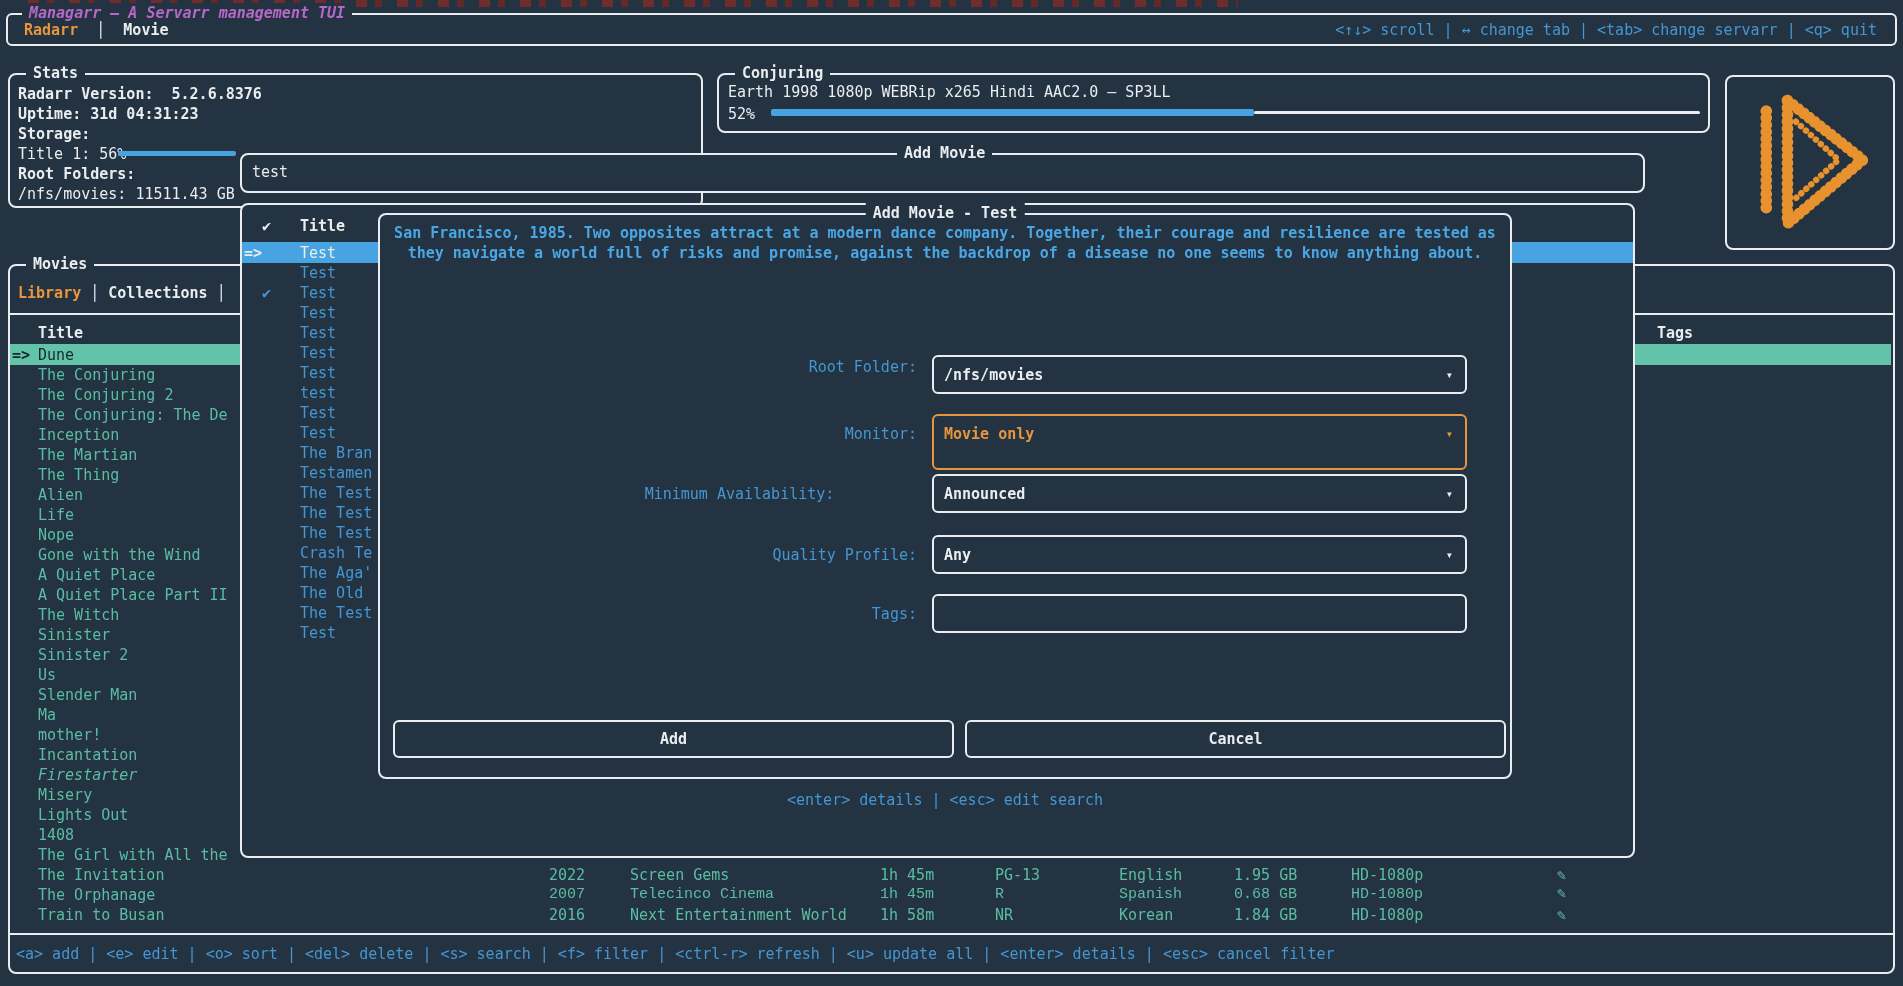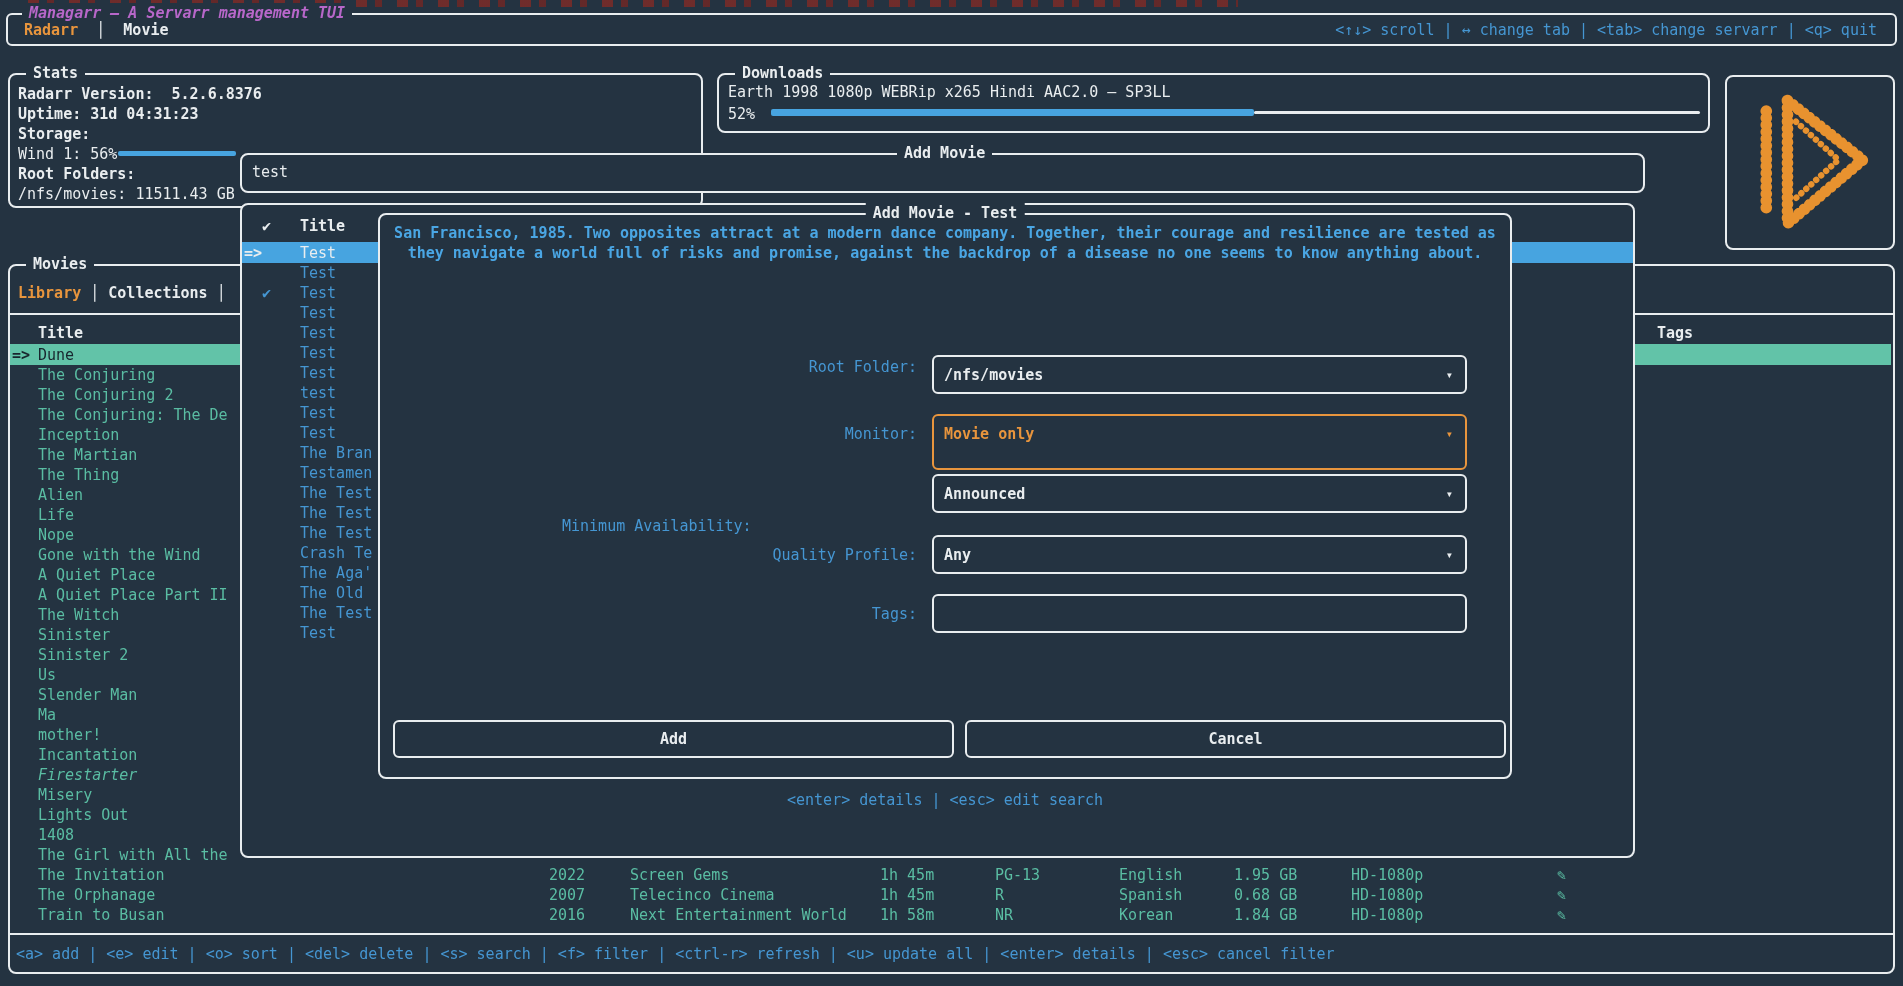--- a/index.html
+++ b/index.html
@@ -80,21 +80,21 @@
       <div style="position:absolute;left:0;top:865px;width:1903px;height:20px;">
         <div class="line teal" style="left: 549px; top: 0px;">2022</div>
         <div class="line teal" style="left: 630px; top: 0px;">Screen Gems</div>
         <div class="line teal" style="left: 880px; top: 0px;">1h 45m</div>
         <div class="line teal" style="left: 995px; top: 0px;">PG-13</div>
         <div class="line teal" style="left: 1119px; top: 0px;">English</div>
         <div class="line teal" style="left: 1234px; top: 0px;">1.95 GB</div>
         <div class="line teal" style="left: 1351px; top: 0px;">HD-1080p</div>
         <div class="line teal" style="left: 1557px; top: 0px;">✎</div>
       </div>
-      <div style="position:absolute;left:0;top:885px;width:1733px;height:20px;">
+      <div style="position:absolute;left:0;top:885px;width:1733px;height:20px;font-family:Liberation Mono, monospace;">
         <div class="line teal" style="left: 549px; top: 0px;">2007</div>
         <div class="line teal" style="left: 630px; top: 0px;">Telecinco Cinema</div>
         <div class="line teal" style="left: 880px; top: 0px;">1h 45m</div>
         <div class="line teal" style="left: 995px; top: 0px;">R</div>
         <div class="line teal" style="left: 1119px; top: 0px;">Spanish</div>
         <div class="line teal" style="left: 1234px; top: 0px;">0.68 GB</div>
         <div class="line teal" style="left: 1351px; top: 0px;">HD-1080p</div>
         <div class="line teal" style="left: 1557px; top: 0px;">✎</div>
       </div>
       <div style="position:absolute;left:0;top:905px;width:1903px;height:20px;">
@@ -109,28 +109,28 @@
       </div>
       <div class="line blue" style="left:16px;top:944px;">&lt;a&gt; add | &lt;e&gt; edit | &lt;o&gt; sort | &lt;del&gt; delete | &lt;s&gt; search | &lt;f&gt; filter | &lt;ctrl-r&gt; refresh | &lt;u&gt; update all | &lt;enter&gt; details | &lt;esc&gt; cancel filter</div>
       <div style="position:absolute;left:1653px;top:344px;width:238px;height:21px;background:var(--teal-bg);"></div>
     </div>
 
   <div class="panel" style="left:8px;top:73px;width:695px;height:135px;">
     <span class="ptitle white" style="left:16px;">Stats</span>
     <div class="line bold" style="left:8px;top:9px;"><span>Radarr Version:</span>  <span>5.2.6.8376</span></div>
     <div class="line bold" style="left:8px;top:29px;"><span>Uptime:</span> <span>31d 04:31:23</span></div>
     <div class="line bold" style="left:8px;top:49px;">Storage:</div>
-    <div class="line" style="left:8px;top:69px;"><span>Wind 1:</span> <span>56%</span></div>
+    <div class="line" style="left:8px;top:69px;"><span>Title 1:</span> <span>56%</span></div>
     <div class="gauge" id="disk-gauge" style="left: 108px; top: 76px; height: 5px; background: var(--blue-bg); width: 118px;"></div>
     <div class="line bold" style="left:8px;top:89px;">Root Folders:</div>
     <div class="line" style="left:8px;top:109px;">/nfs/movies: 11511.43 GB</div>
   </div>
 
   <div class="panel" style="left:717px;top:73px;width:993px;height:60px;">
-    <span class="ptitle white" style="left:16px;">Downloads</span>
+    <span class="ptitle white" style="left:16px;">Conjuring</span>
     <div class="line" style="left:9px;top:7px;">Earth 1998 1080p WEBRip x265 Hindi AAC2.0 – SP3LL</div>
     <div class="line" style="left:9px;top:29px;">52%</div>
     <div class="gauge" id="dl-gauge-fill" style="left: 52px; top: 34px; height: 7px; background: var(--blue-bg); width: 483px;"></div>
     <div class="gauge" id="dl-gauge-rest" style="top: 36px; height: 3px; background: var(--border); left: 535px; width: 446px;"></div>
   </div>
 
   <div class="panel" style="left:1725px;top:75px;width:170px;height:175px;">
     <svg width="118" height="140" viewBox="0 0 110 132" style="position:absolute;left:28px;top:15px;">
       <g stroke="#e8922f" fill="none" stroke-linecap="round">
         <line x1="10" y1="18" x2="10" y2="114" stroke-width="11" stroke-dasharray="0.1 6.4"></line>
@@ -183,21 +183,21 @@
         <div class="line blue" style="left:182px;top:142px;width:355px;text-align:right;">Root Folder:</div>
         <div class="inputbox" style="left:552px;top:140px;width:535px;height:39px;">
           <div class="line bold white" style="left:10px;top:8px;">/nfs/movies</div>
           <div class="line white" style="right:12px;top:8px;font-size:12px;">▾</div>
         </div>
         <div class="line blue" style="left:182px;top:209px;width:355px;text-align:right;">Monitor:</div>
         <div class="inputbox focused" style="left:552px;top:199px;width:535px;height:56px;">
           <div class="line bold orange" style="left:10px;top:8px;">Movie only</div>
           <div class="line orange" style="right:12px;top:8px;font-size:12px;">▾</div>
         </div>
-        <div class="line blue" style="left:182px;top:269px;width:355px;text-align:left;margin-top:32px;">Minimum Availability:</div>
+        <div class="line blue" style="left:182px;top:269px;width:355px;text-align:center;">Minimum Availability:</div>
         <div class="inputbox" style="left:552px;top:259px;width:535px;height:39px;">
           <div class="line bold white" style="left:10px;top:8px;">Announced</div>
           <div class="line white" style="right:12px;top:8px;font-size:12px;">▾</div>
         </div>
         <div class="line blue" style="left:182px;top:330px;width:355px;text-align:right;">Quality Profile:</div>
         <div class="inputbox" style="left:552px;top:320px;width:535px;height:39px;">
           <div class="line bold white" style="left:10px;top:8px;">Any</div>
           <div class="line white" style="right:12px;top:8px;font-size:12px;">▾</div>
         </div>
         <div class="line blue" style="left:182px;top:389px;width:355px;text-align:right;">Tags:</div>

